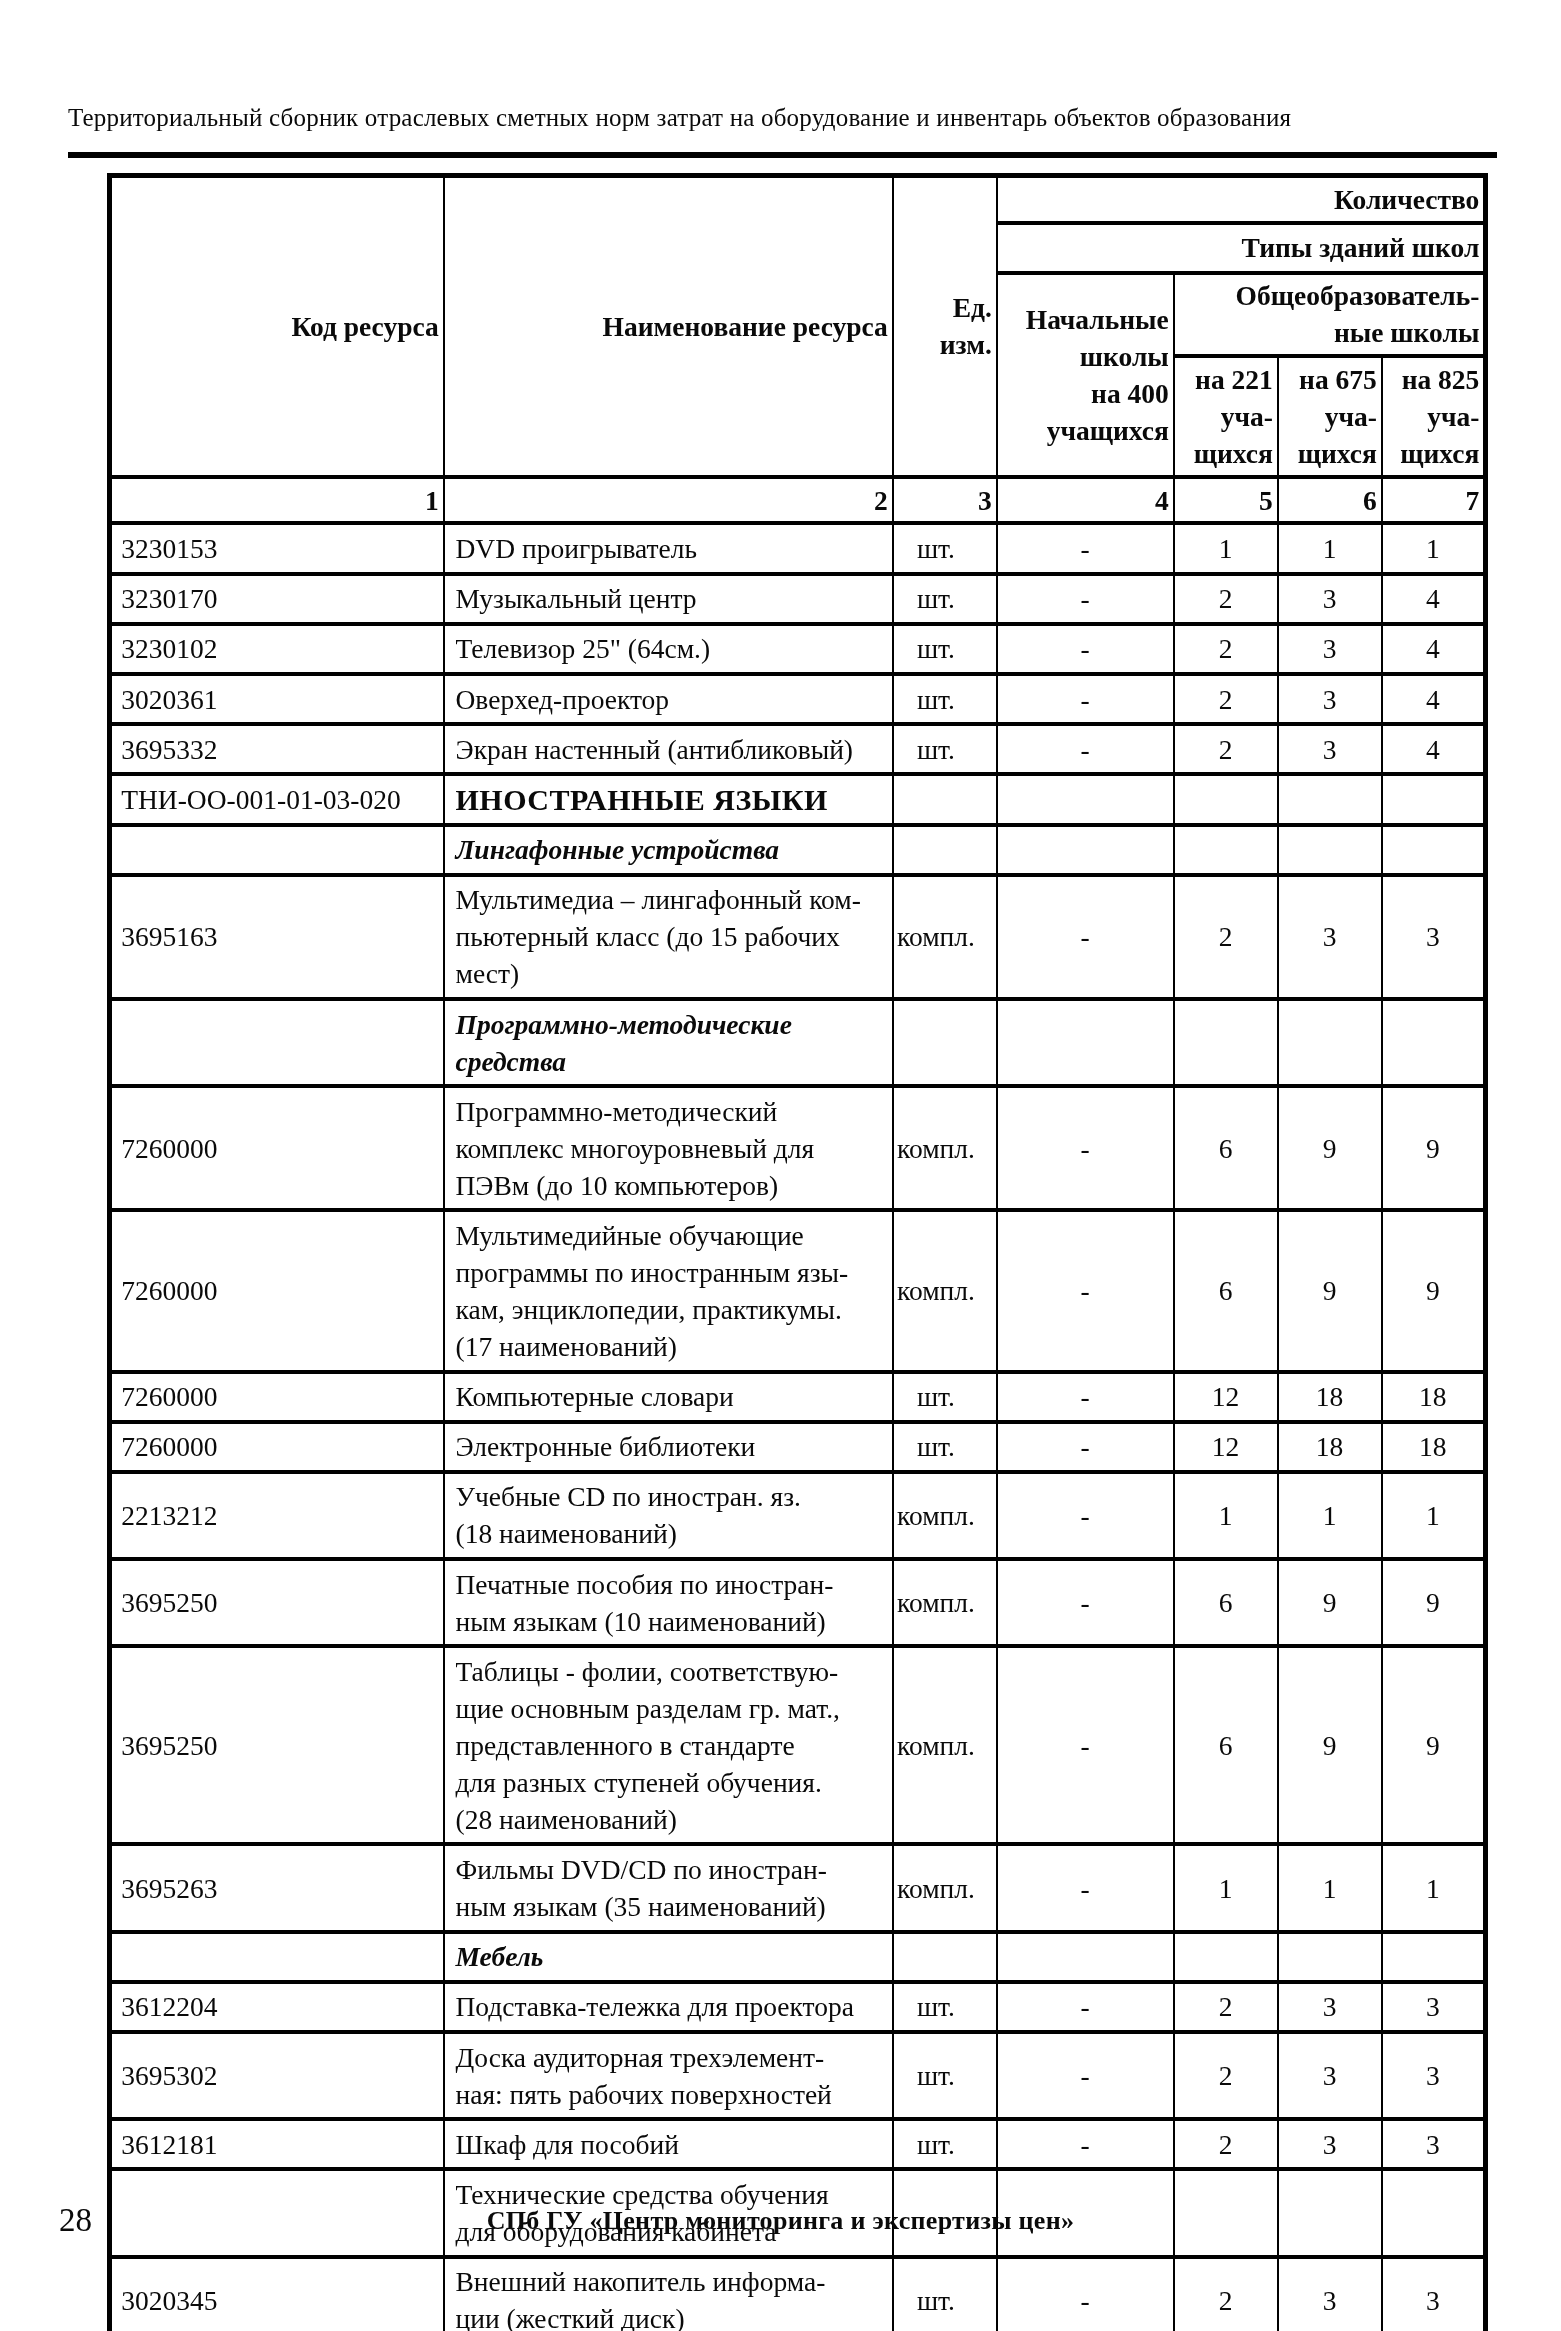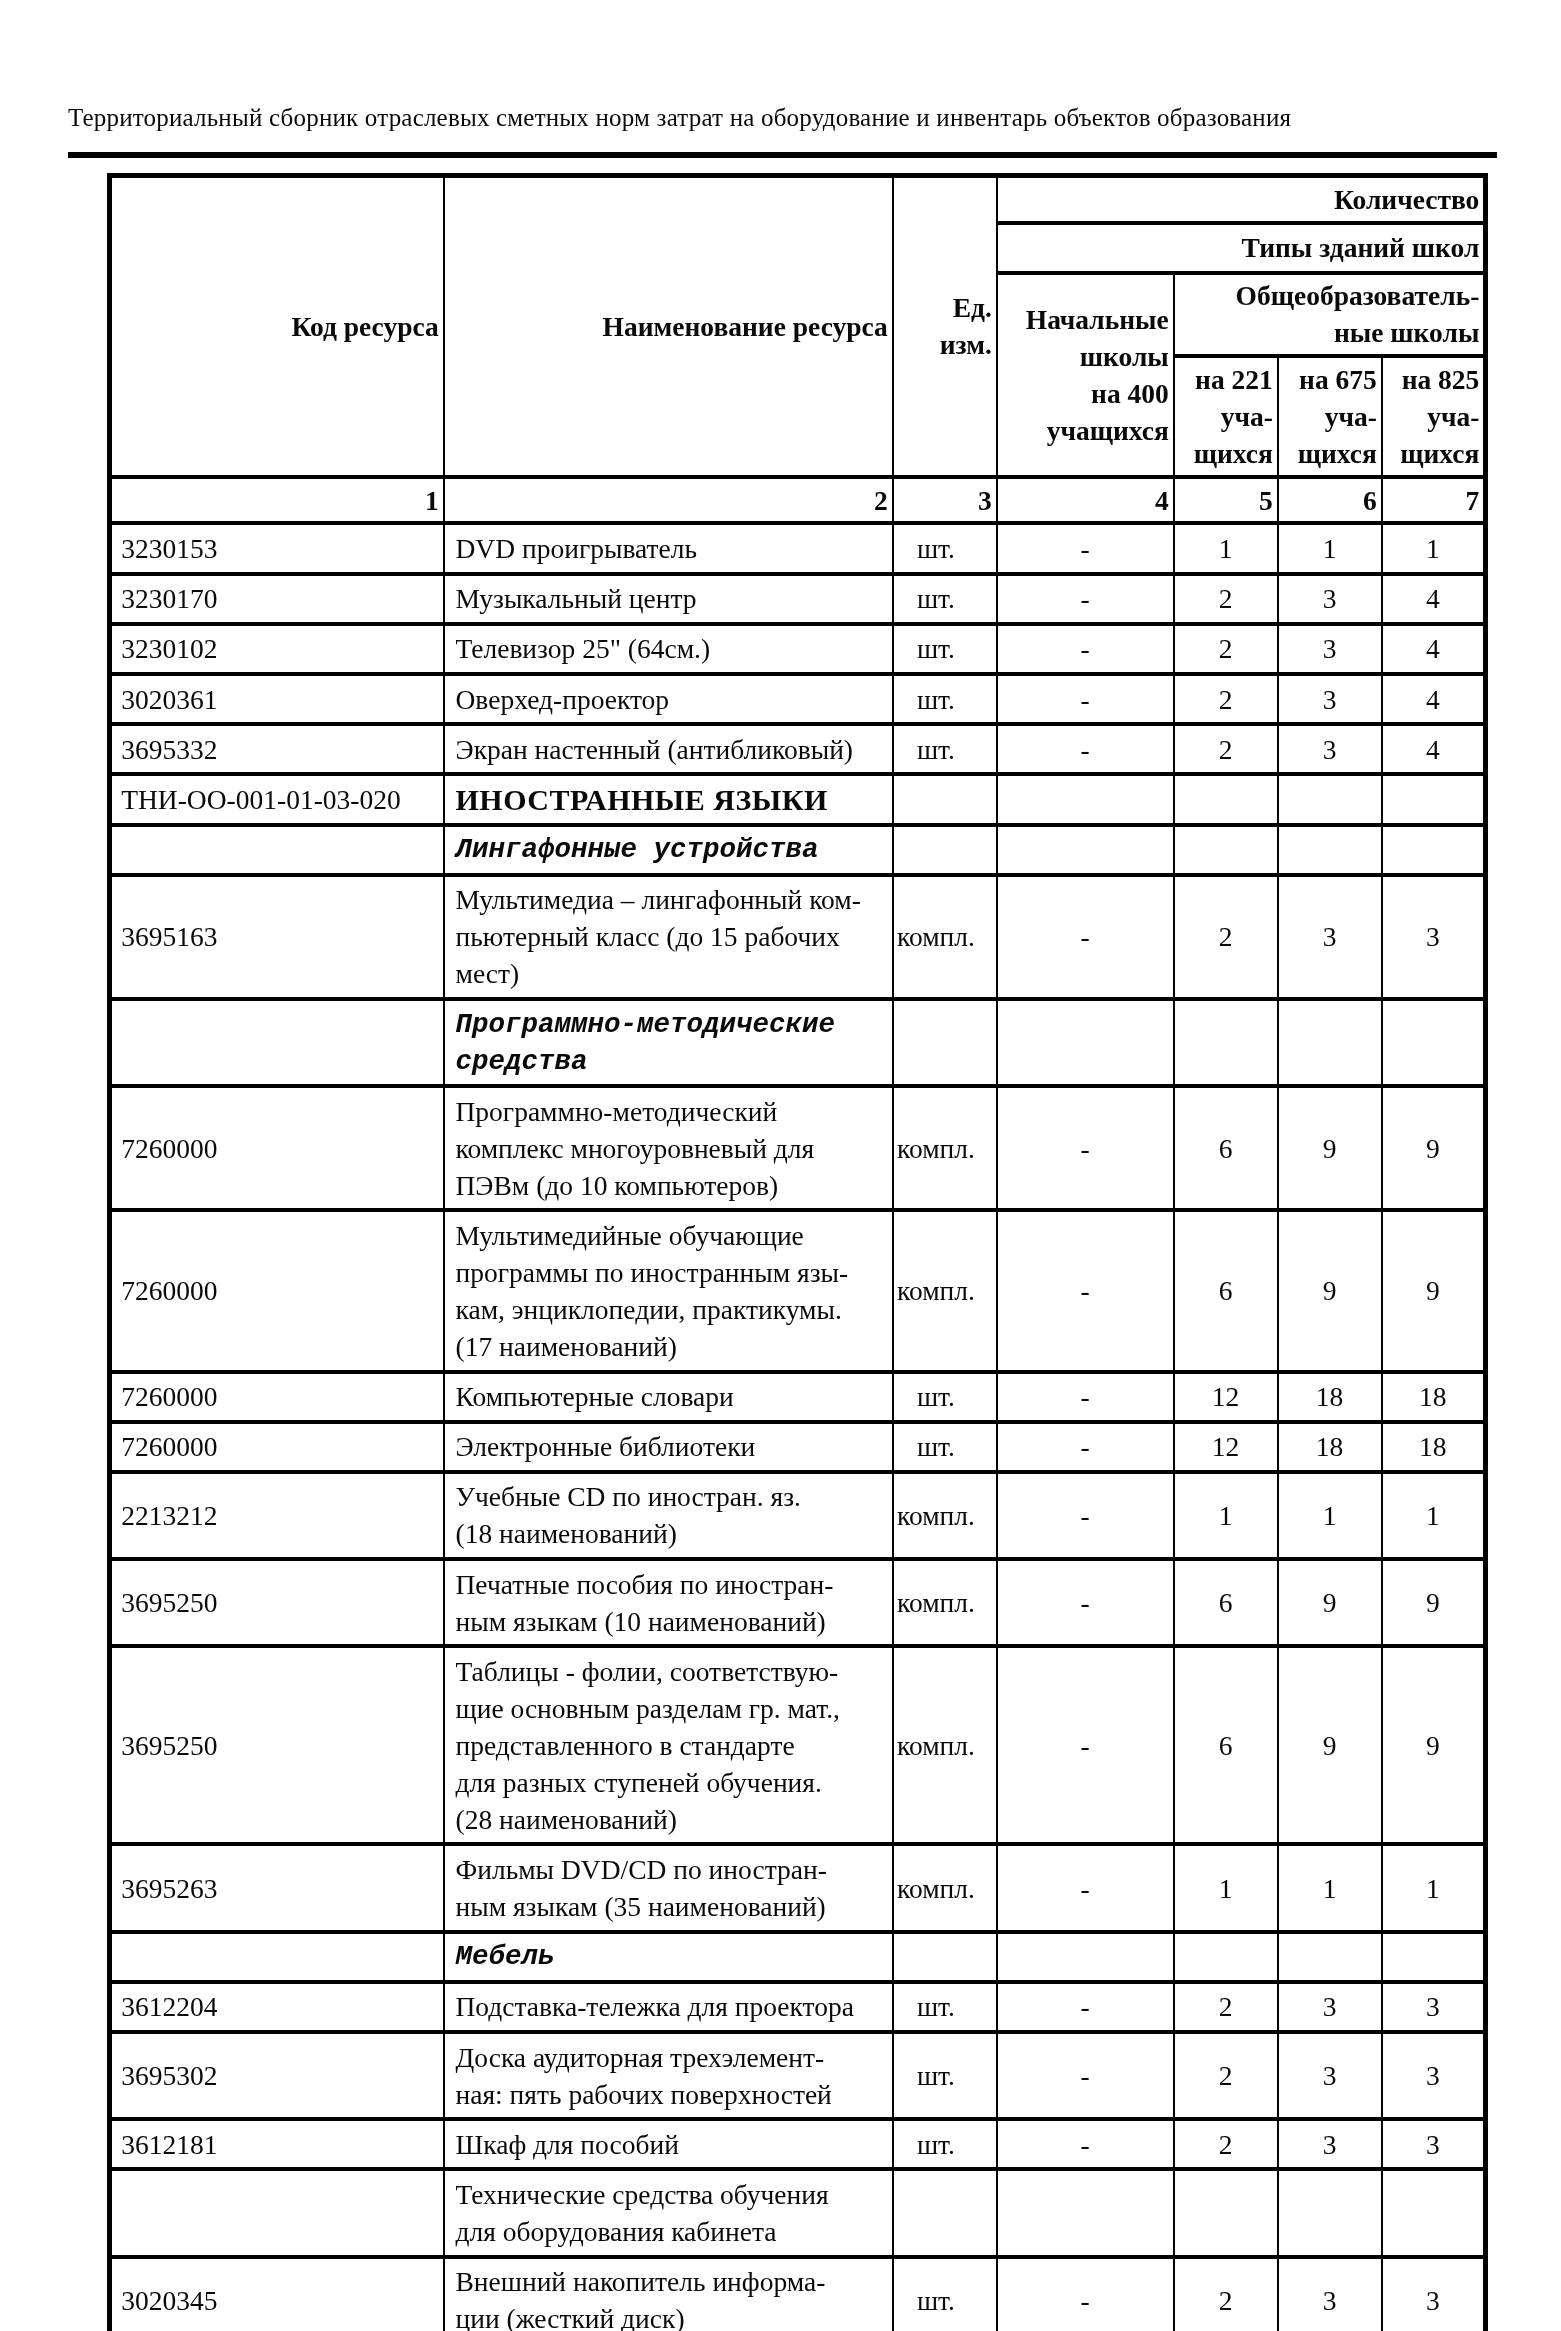--- a/index.html
+++ b/index.html
@@ -68,21 +68,20 @@
   td.col-qty   { text-align: center; }
 
   tr.row-section td.col-name {
     font-weight: bold;
     font-size: 30px;
     letter-spacing: 0.5px;
   }
   tr.row-subsection td.col-name {
     font-weight: bold;
     font-style: italic;
-    font-family: Liberation Mono, monospace;
   }
   tr.row-note td.col-name { font-style: normal; }
 
   
   .doc-footer {
     position: absolute;
     left: 0; right: 0;
     top: 2202px;
     height: 55px;
   }
@@ -382,15 +381,19 @@
 ции (жесткий диск)</td>
           <td class="col-unit">шт.</td>
           <td class="col-qty">-</td>
           <td class="col-qty">2</td>
           <td class="col-qty">3</td>
           <td class="col-qty">3</td>
         </tr>
       </tbody>
   </table>
 
+  <div class="doc-footer">
+    <div class="page-number">28</div>
+    <div class="publisher">СПб ГУ «Центр мониторинга и экспертизы цен»</div>
+  </div>
 
 </div>
 
 
 </body></html>

